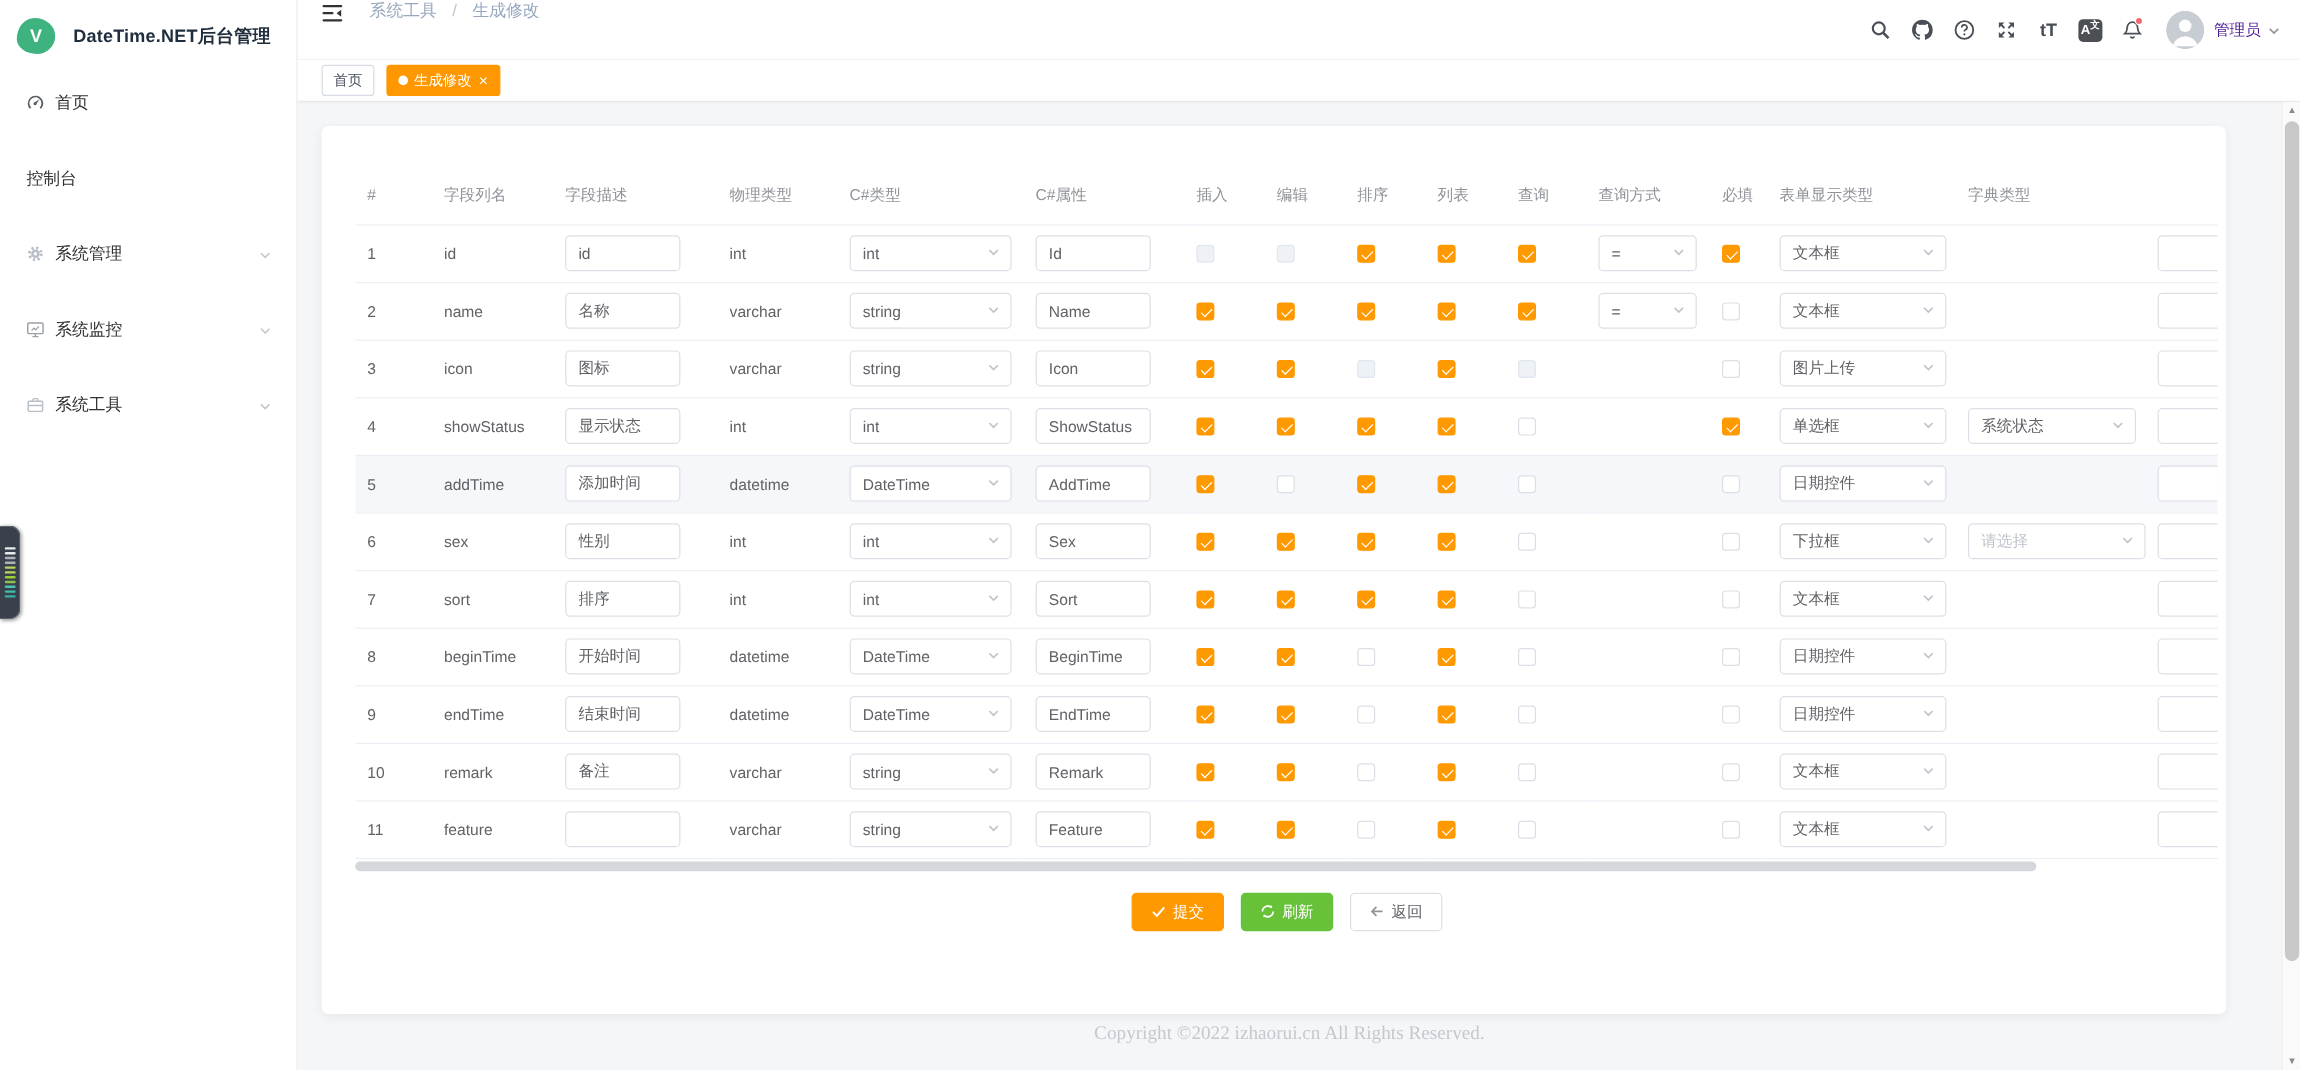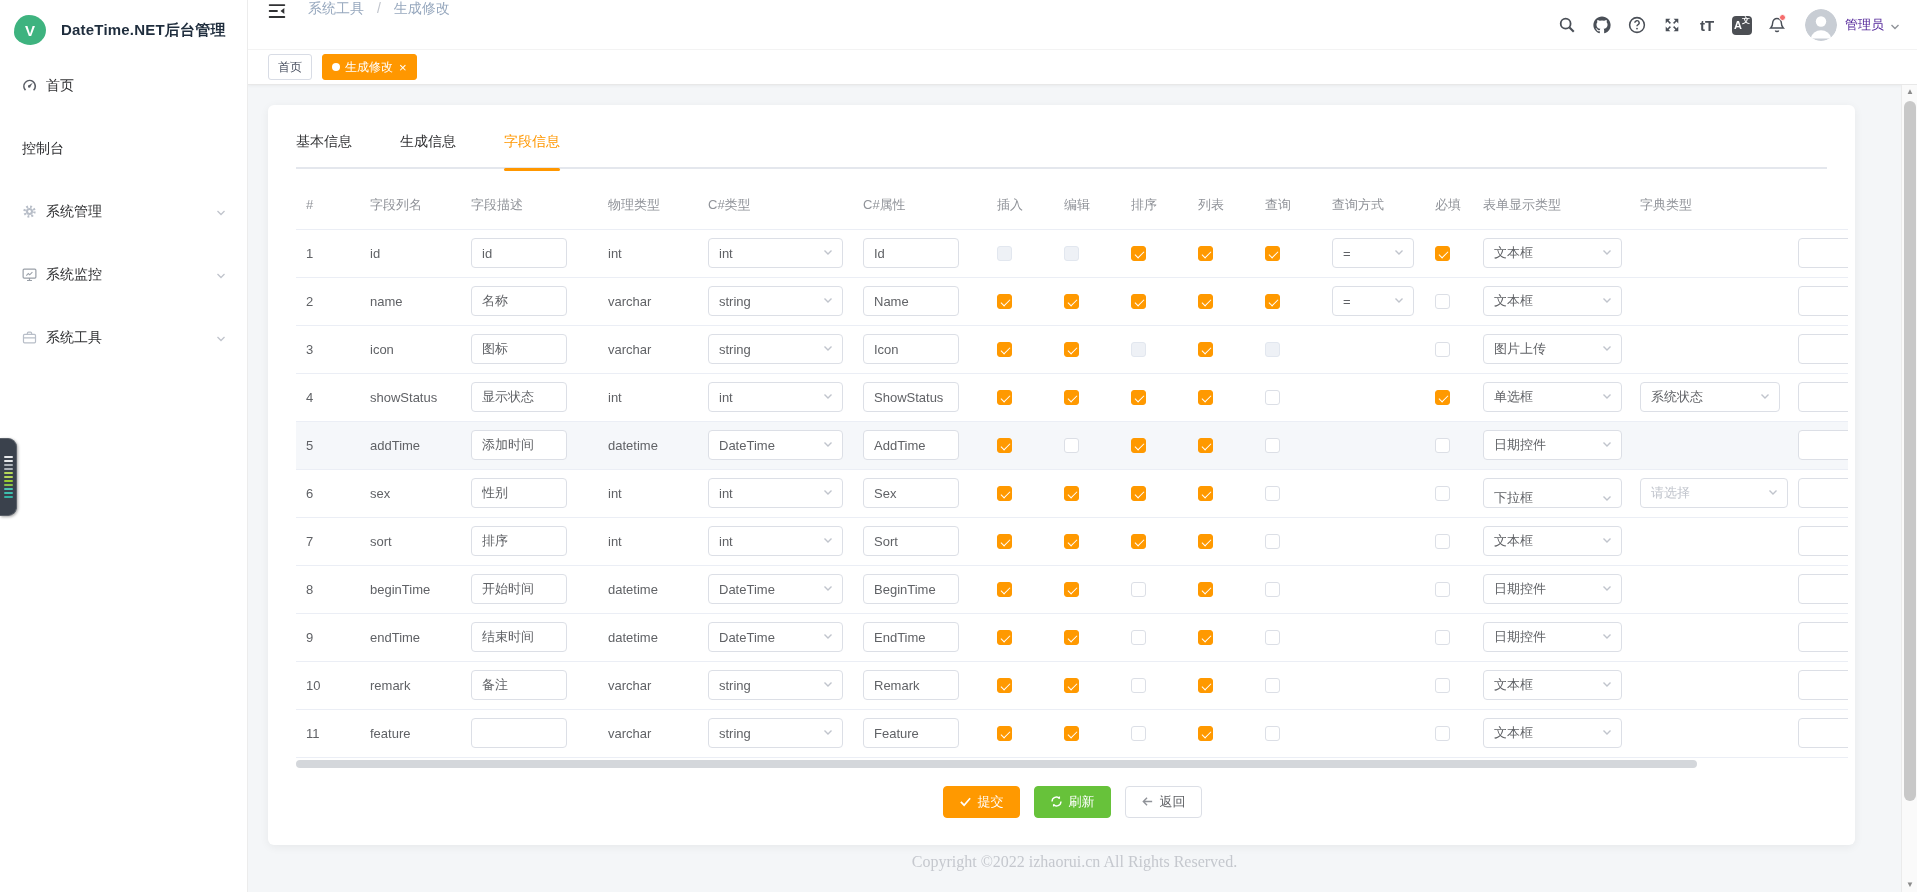--- a/index.html
+++ b/index.html
@@ -275,25 +275,20 @@
     </span>
     <span class="tag active">
       <span class="dot"></span>
       <span>生成修改</span>
       <span class="close">×</span>
     </span>
   </div>
 
 <div class="main">
   <div class="card">
-    <div class="tabs" id="tabs">
-        <div class="tab">基本信息</div>
-        <div class="tab">生成信息</div>
-        <div class="tab active">字段信息</div>
-      </div>
     <div class="tbl-wrap">
       <table>
         <colgroup id="cols">
             <col style="width: 64px;">
             <col style="width: 101px;">
             <col style="width: 137px;">
             <col style="width: 100px;">
             <col style="width: 155px;">
             <col style="width: 134px;">
             <col style="width: 67px;">
@@ -495,21 +490,21 @@
                     </svg></span>
                 </div></td>
               <td><input class="ipt" type="text" value="Sex" style=""></td>
               <td><span class="cb checked"></span></td>
               <td><span class="cb checked"></span></td>
               <td><span class="cb checked"></span></td>
               <td><span class="cb checked"></span></td>
               <td><span class="cb unchecked"></span></td>
               <td></td>
               <td><span class="cb unchecked"></span></td>
-              <td><div class="sel" style="width: 139px; align-items: flex-end;">
+              <td><div class="sel" style="width: 139px;">
                   <span class="sel-txt">下拉框</span>
                   <span><svg viewBox="0 0 12 12">
                       <path d="M2.5 4.5 6 8l3.5-3.5" fill="none" stroke="#c0c4cc" stroke-width="1.4"></path>
                     </svg></span>
                 </div></td>
               <td><div class="sel placeholder" style="width: 148px;">
                   <span class="sel-txt">请选择</span>
                   <span><svg viewBox="0 0 12 12">
                       <path d="M2.5 4.5 6 8l3.5-3.5" fill="none" stroke="#c0c4cc" stroke-width="1.4"></path>
                     </svg></span>

